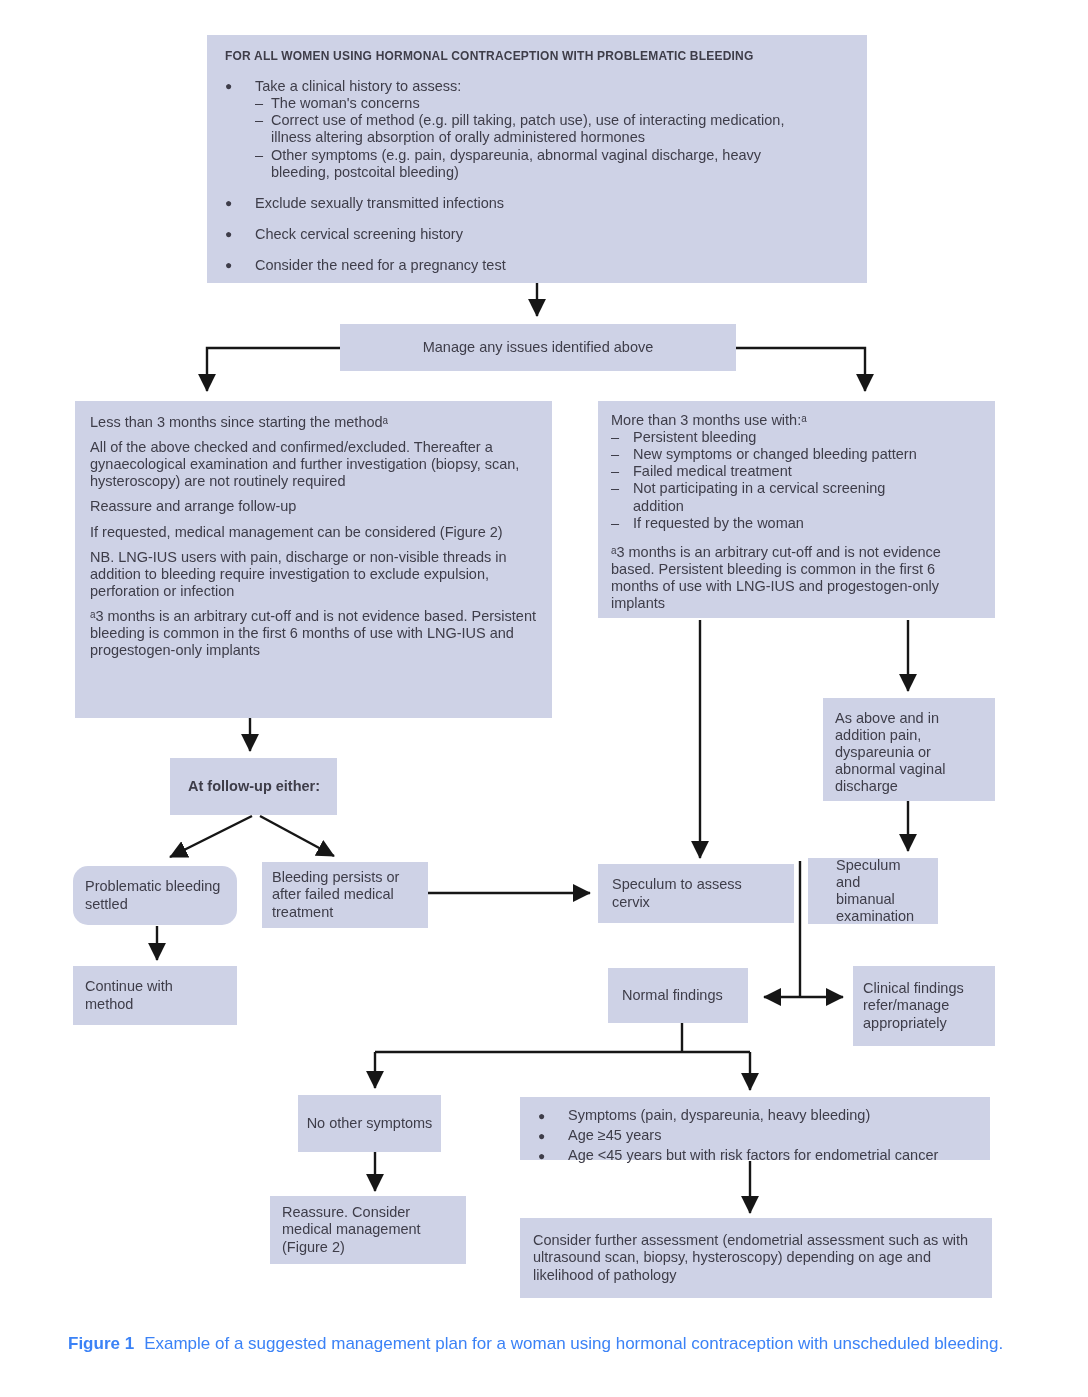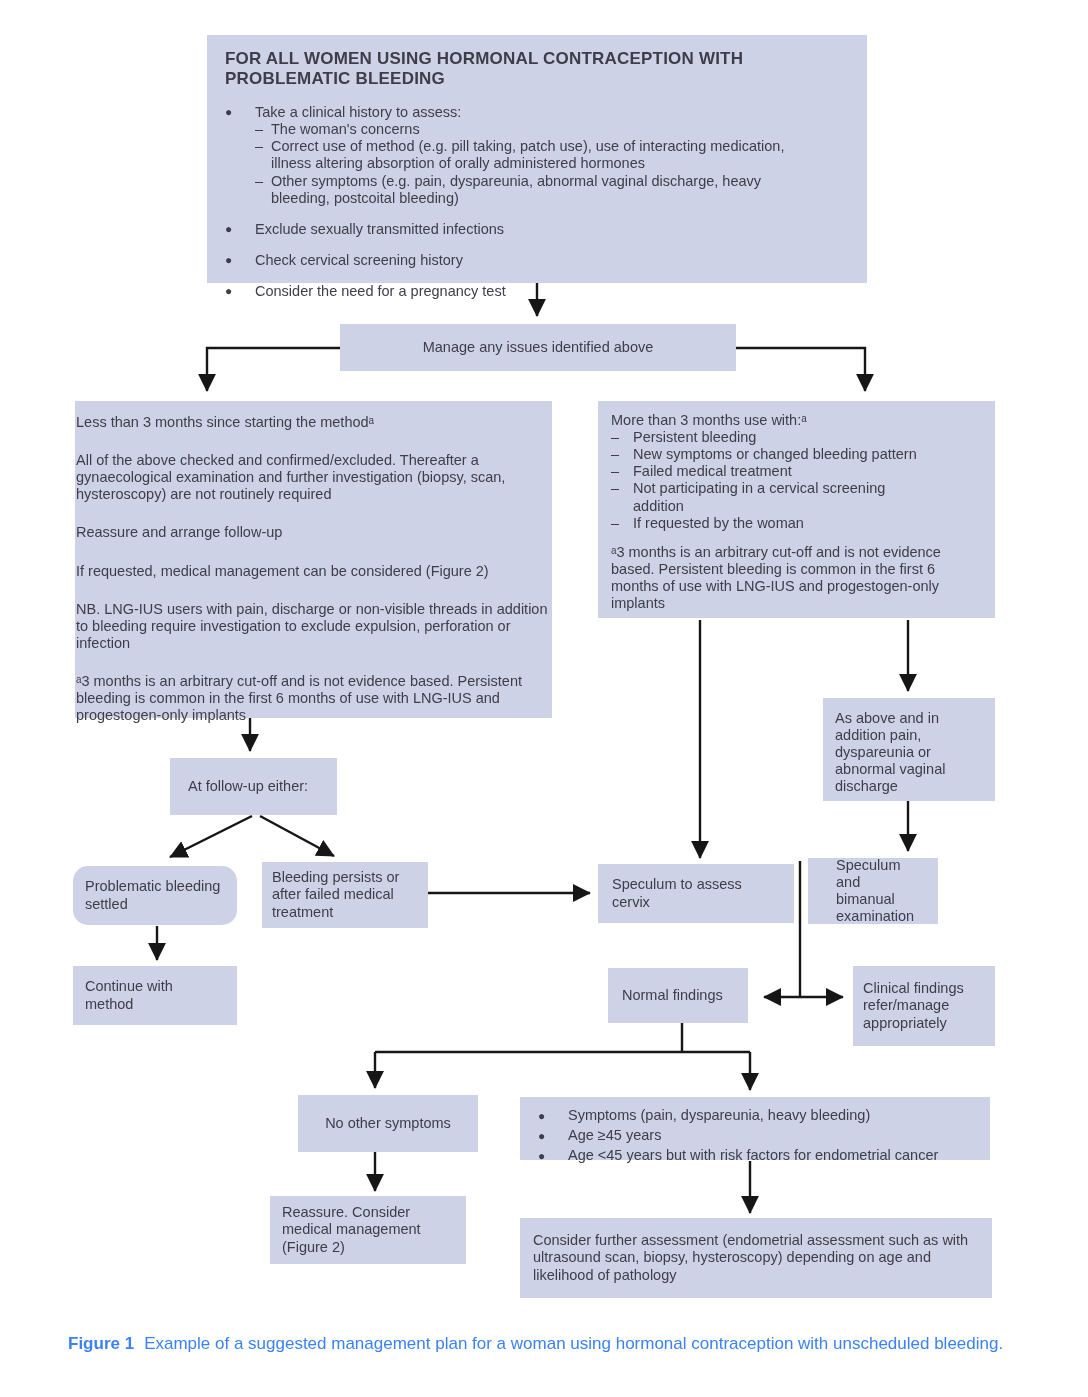--- a/index.html
+++ b/index.html
@@ -1,25 +1,25 @@
 <!DOCTYPE html>
 <html style="--box-fill: #ced2e6; --text: #3e3d49; --arrow: #161616; --page-bg: #ffffff;"><head>
 <meta charset="utf-8">
 <style>
   * { margin:0; padding:0; box-sizing:border-box; }
   html,body { background:#ffffff; }
   body { font-family:"Liberation Sans", "DejaVu Sans", sans-serif; }
   .page { position:relative; width:1088px; height:1397px; background:var(--page-bg,#ffffff); color:var(--text,#3e3d49); overflow:hidden; }
   svg.connectors { position:absolute; left:0; top:0; width:1088px; height:1397px; }
   .box { position:absolute; background:var(--box-fill,#ced2e6); font-size:14.5px; line-height:1.18; color:var(--text,#3e3d49); }
-  .box p + p { margin-top:21px; }
+  .box p + p { margin-top:8px; }
   .pad { padding:12px 14px; }
   .center-v { display:flex; flex-direction:column; justify-content:center; }
   .center-h { text-align:center; }
-  .title { font-weight:bold; font-size:17px; letter-spacing:0.2px; margin-bottom:15px; }
+  .title { font-weight:bold; font-size:12px; letter-spacing:0.2px; margin-bottom:15px; }
   .brow { display:flex; margin-top:14px; }
   .brow:first-of-type { margin-top:0; }
   .brow .mk { flex:none; width:30px; font-size:12px; line-height:1.4; }
   .srow { display:flex; margin-left:30px; }
   .srow .mk { flex:none; width:16px; }
   .srow .tx { max-width:520px; }
   .drow { display:flex; }
   .drow .mk { flex:none; width:22px; }
   .krow { display:flex; margin-top:2px; }
   .krow:first-child { margin-top:0; }
@@ -90,21 +90,21 @@
     <div class="brow">
       <span class="mk">●</span>
       <span class="tx">Consider the need for a pregnancy test</span>
     </div>
   </div>
 
   <div class="box center-v center-h" style="left:340px; top:324px; width:396px; height:47px;">
     <span>Manage any issues identified above</span>
   </div>
 
-  <div class="box" style="left:75px; top:401px; width:477px; height:317px; padding:13px 1px;">
+  <div class="box" style="left:75px; top:401px; width:477px; height:317px; padding:13px 15px;">
     <p>Less than 3 months since starting the methodᵃ</p>
     <p>All of the above checked and confirmed/excluded. Thereafter a gynaecological examination and further investigation (biopsy, scan, hysteroscopy) are not routinely required</p>
     <p>Reassure and arrange follow-up</p>
     <p>If requested, medical management can be considered (Figure 2)</p>
     <p>NB. LNG-IUS users with pain, discharge or non-visible threads in addition to bleeding require investigation to exclude expulsion, perforation or infection</p>
     <p>ᵃ3 months is an arbitrary cut-off and is not evidence based. Persistent bleeding is common in the first 6 months of use with LNG-IUS and progestogen-only implants</p>
   </div>
 
   <div class="box" style="left:598px; top:401px; width:397px; height:217px; padding:11px 13px;">
     <div>More than 3 months use with:ᵃ</div>
@@ -128,21 +128,21 @@
       <span class="mk">–</span>
       <span class="tx">If requested by the woman</span>
     </div>
     <div class="footnote">ᵃ3 months is an arbitrary cut-off and is not evidence based. Persistent bleeding is common in the first 6 months of use with LNG-IUS and progestogen-only implants</div>
   </div>
 
   <div class="box" style="left:823px; top:698px; width:172px; height:103px; padding:12px 12px;">
     <span>As above and in addition pain, dyspareunia or abnormal vaginal discharge</span>
   </div>
 
-  <div class="box center-v" style="left:170px; top:758px; width:167px; height:57px; padding:0 0 0 18px;">
+  <div class="box center-v" style="left:170px; top:758px; width:167px; height:57px; padding:0 0 0 18px;font-weight:bold;">
     <span>At follow-up either:</span>
   </div>
 
   <div class="box center-v" style="left:73px; top:866px; width:164px; height:59px; padding:0 12px;border-radius:15px;">
     <span>Problematic bleeding settled</span>
   </div>
 
   <div class="box center-v" style="left:262px; top:862px; width:166px; height:66px; padding:0 10px;">
     <span>Bleeding persists or after failed medical treatment</span>
   </div>
@@ -160,21 +160,21 @@
   </div>
 
   <div class="box center-v" style="left:608px; top:968px; width:140px; height:55px; padding:17px 14px;">
     <span>Normal findings</span>
   </div>
 
   <div class="box center-v" style="left:853px; top:966px; width:142px; height:80px; padding:12px 10px;">
     <span>Clinical findings refer/manage appropriately</span>
   </div>
 
-  <div class="box center-v center-h" style="left:298px; top:1095px; width:180px; height:57px;">
+  <div class="box center-v center-h" style="left:298px; top:1095px; width:143px; height:57px;">
     <span>No other symptoms</span>
   </div>
 
   <div class="box" style="left:520px; top:1097px; width:470px; height:63px; padding:10px 12px;">
     <div class="krow">
       <span class="mk">●</span>
       <span class="tx">Symptoms (pain, dyspareunia, heavy bleeding)</span>
     </div>
     <div class="krow">
       <span class="mk">●</span>

